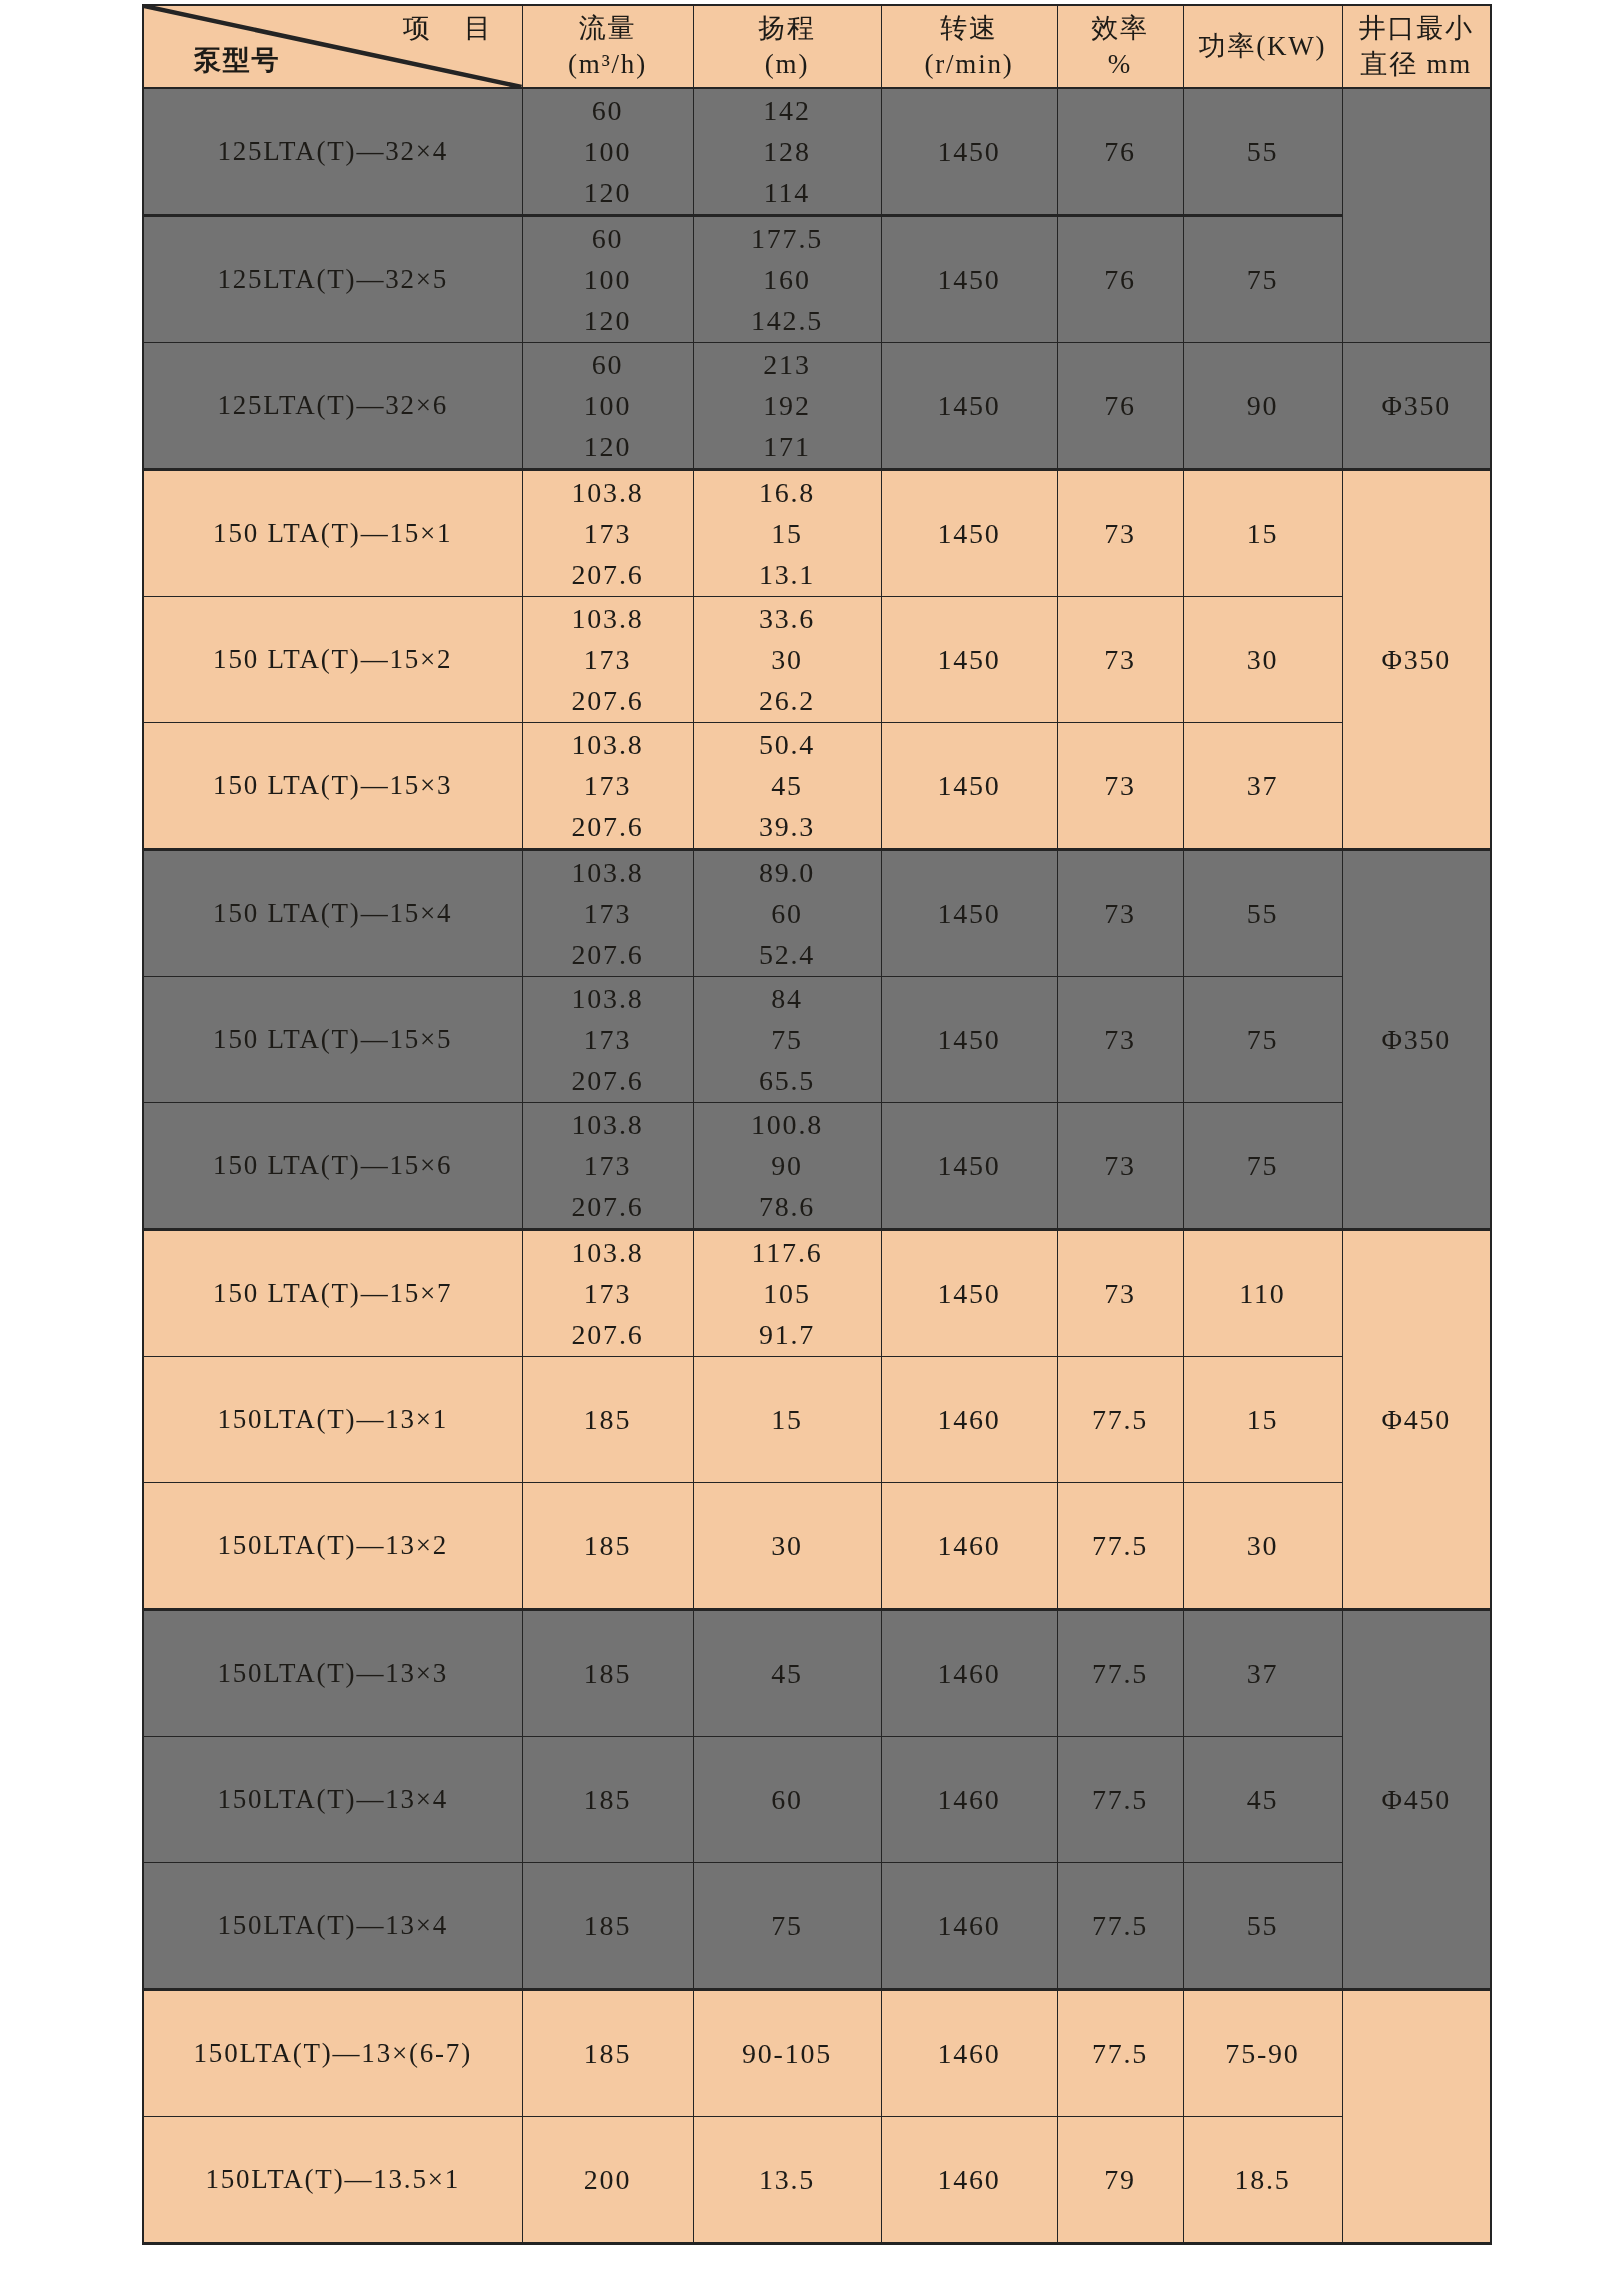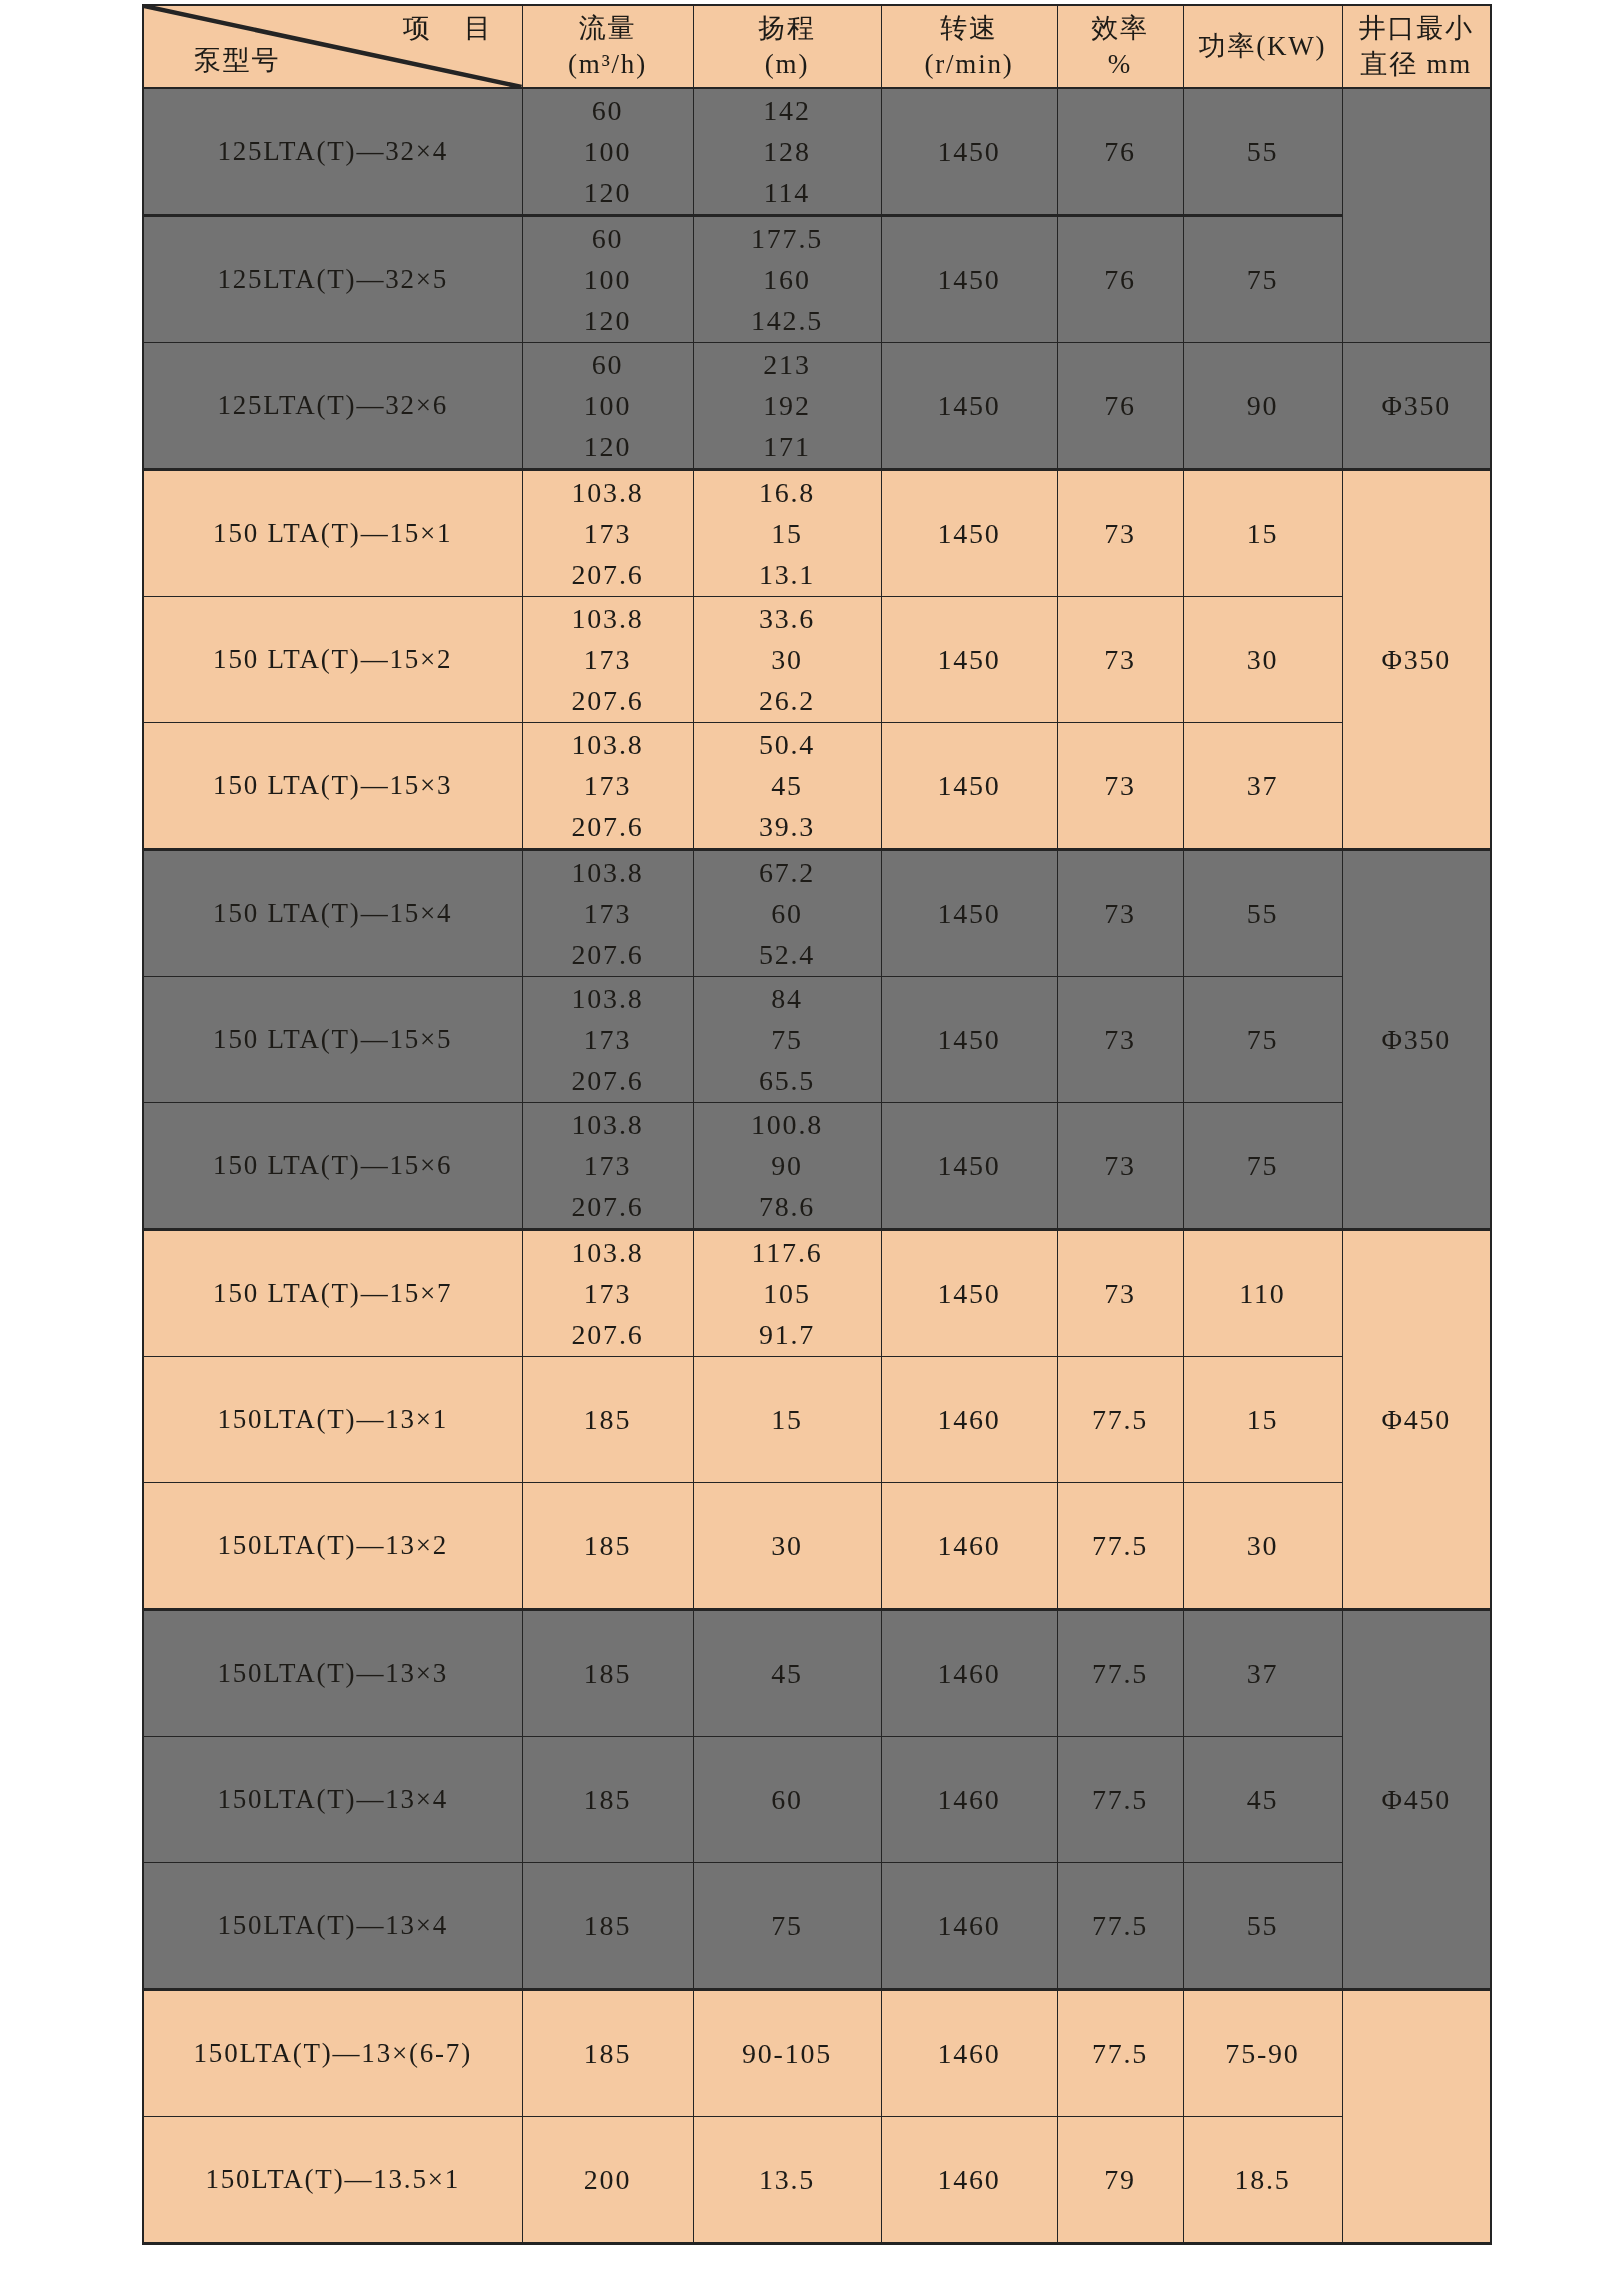--- a/index.html
+++ b/index.html
@@ -23,21 +23,21 @@
     height:125px;text-align:center;vertical-align:middle;
     font-size:28px;line-height:41px;letter-spacing:1.8px;white-space:pre-line;
   }
   tbody td.model{font-size:27px;letter-spacing:1.8px;font-family:Liberation Serif, serif;}
   tr.shaded td{background:#f5c9a1;}
   tr.plain td{background:#737373;}
   tr.thick-top td{border-top-width:3.6px;}
   .diag-cell{position:relative;background:#f5c9a1;}
   .diag-svg{position:absolute;left:0;top:0;width:100%;height:100%;display:block;}
   .diag-item{position:absolute;top:4px;right:27px;font-size:27px;letter-spacing:3.6px;}
-  .diag-model{position:absolute;left:50px;bottom:9px;font-size:27px;letter-spacing:1.8px;}
+  .diag-model{position:absolute;left:50px;bottom:9px;font-size:27px;letter-spacing:1.8px;font-weight:bold;}
 </style>
 </head>
 <body>
 
 <div class="sheet">
   <table>
     <colgroup>
       <col style="width:379px">
       <col style="width:171px">
       <col style="width:188px">
@@ -155,21 +155,21 @@
 39.3</td>
           <td class="num">1450</td>
           <td class="num">73</td>
           <td class="num">37</td>
         </tr>
         <tr class="plain thick-top">
           <td class="model">150 LTA(T)—15×4</td>
           <td class="num">103.8
 173
 207.6</td>
-          <td class="num">67.2
+          <td class="num">89.0
 60
 52.4</td>
           <td class="num">1450</td>
           <td class="num">73</td>
           <td class="num">55</td>
           <td class="num well" rowspan="3">Φ350</td>
         </tr>
         <tr class="plain">
           <td class="model">150 LTA(T)—15×5</td>
           <td class="num">103.8

